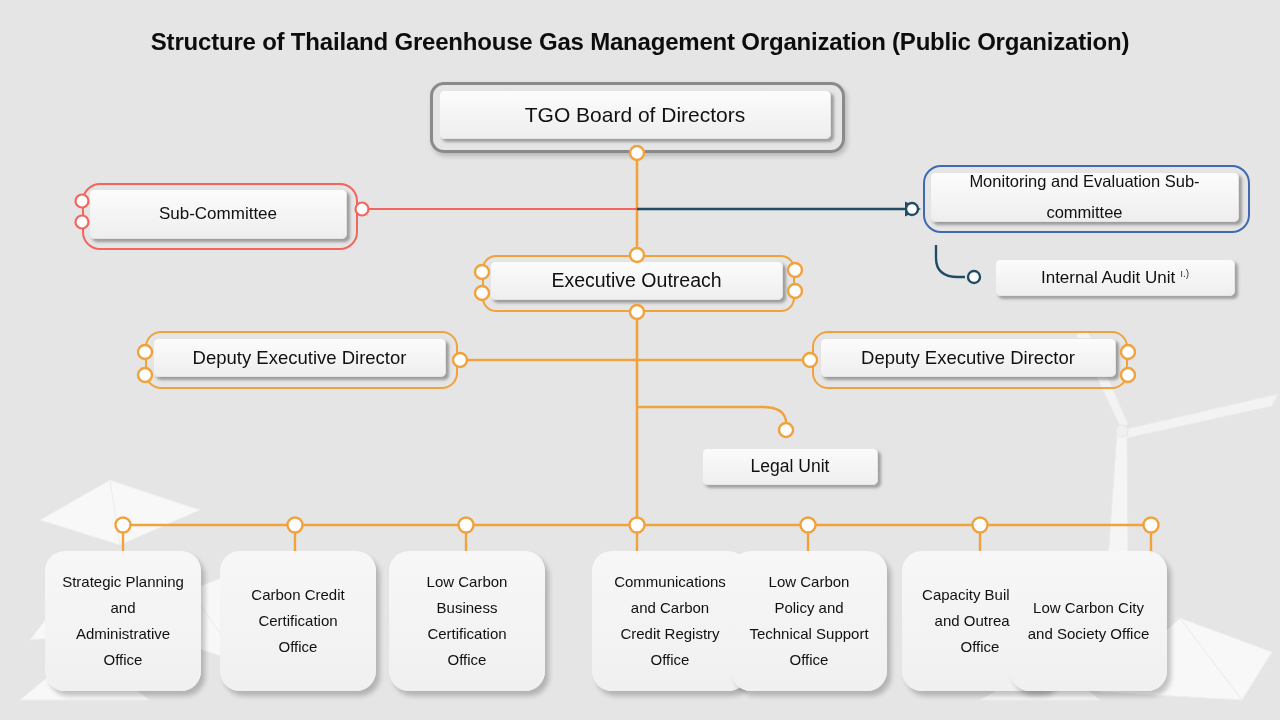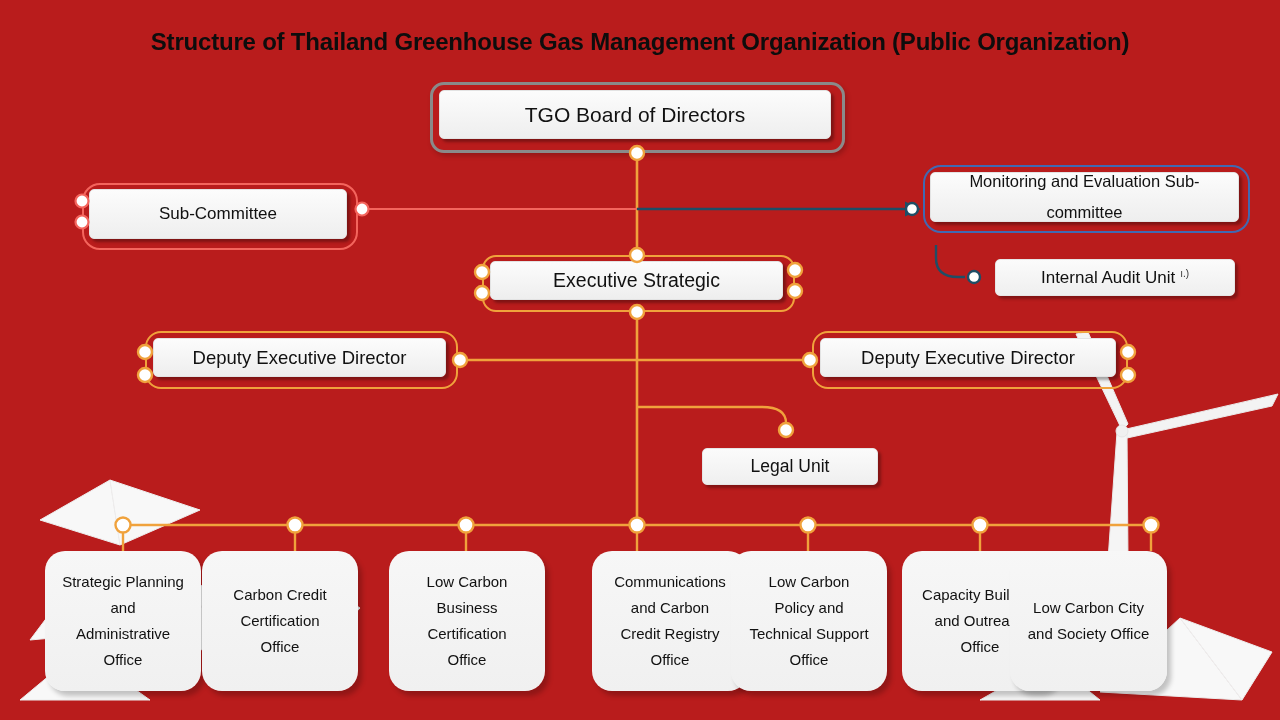--- a/index.html
+++ b/index.html
@@ -5,21 +5,21 @@
   :root{
     --orange:#F0A23C;
     --red:#F4655D;
     --blueline:#1E4E66;
     --blueborder:#4169B2;
     --grayborder:#8A8A8A;
   }
   *{margin:0;padding:0;box-sizing:border-box;}
   html,body{width:1280px;height:720px;overflow:hidden;background:#ffffff;
     font-family:"Liberation Sans","DejaVu Sans",sans-serif;color:#111;}
-  .canvas{position:relative;width:1280px;height:720px;background:#b91c1c;padding-left:40px;}
+  .canvas{position:relative;width:1280px;height:720px;background:#e5e5e5;padding-left:40px;}
 
   .page-title{position:absolute;top:28px;left:0;width:100%;text-align:center;
     font-size:24px;font-weight:700;letter-spacing:-0.2px;color:#0d0d0d;z-index:3;}
 
   svg.layer{position:absolute;left:0;top:0;pointer-events:none;}
   svg.deco{z-index:0;}
   svg.connectors{z-index:4;}
 
   .frame{position:absolute;z-index:2;background:transparent;}
   .frame.orange{border:2.6px solid var(--orange);border-radius:16px;}
@@ -104,21 +104,21 @@
     </div>
   </div>
 
   <div class="gbox" style="left:995px;top:259px;width:240px;height:37px;">
     <span class="lbl-audit">Internal Audit Unit</span>
     <span class="audit-suffix">ı.)</span>
   </div>
 
   <div class="frame orange" style="left:482px;top:255px;width:313px;height:57px;border-radius:14px;">
     <div class="plate" style="left:6px;top:4px;right:10px;bottom:10px;">
-      <span class="lbl-exec">Executive Strategic</span>
+      <span class="lbl-exec">Executive Outreach</span>
     </div>
   </div>
 
   <div class="frame orange" style="left:145px;top:331px;width:313px;height:58px;">
     <div class="plate" style="left:6px;top:5px;right:10px;bottom:10px;">
       <span class="lbl-dep">Deputy Executive Director</span>
     </div>
   </div>
 
   <div class="frame orange" style="left:812px;top:331px;width:316px;height:58px;">
@@ -127,21 +127,21 @@
     </div>
   </div>
 
   <div class="gbox" style="left:702px;top:448px;width:176px;height:37px;">
     <span class="lbl-legal">Legal Unit</span>
   </div>
 
   <div class="office" style="left:45px;">
     <span>Strategic Planning and Administrative Office</span>
   </div>
-  <div class="office" style="left:202px;text-align:center;">
+  <div class="office" style="left:220px;text-align:center;">
     <span>Carbon Credit Certification Office</span>
   </div>
   <div class="office" style="left:389px;">
     <span>Low Carbon Business Certification Office</span>
   </div>
   <div class="office" style="left:592px;">
     <span>Communications and Carbon Credit Registry Office</span>
   </div>
   <div class="office" style="left:731px;">
     <span>Low Carbon Policy and Technical Support Office</span>

